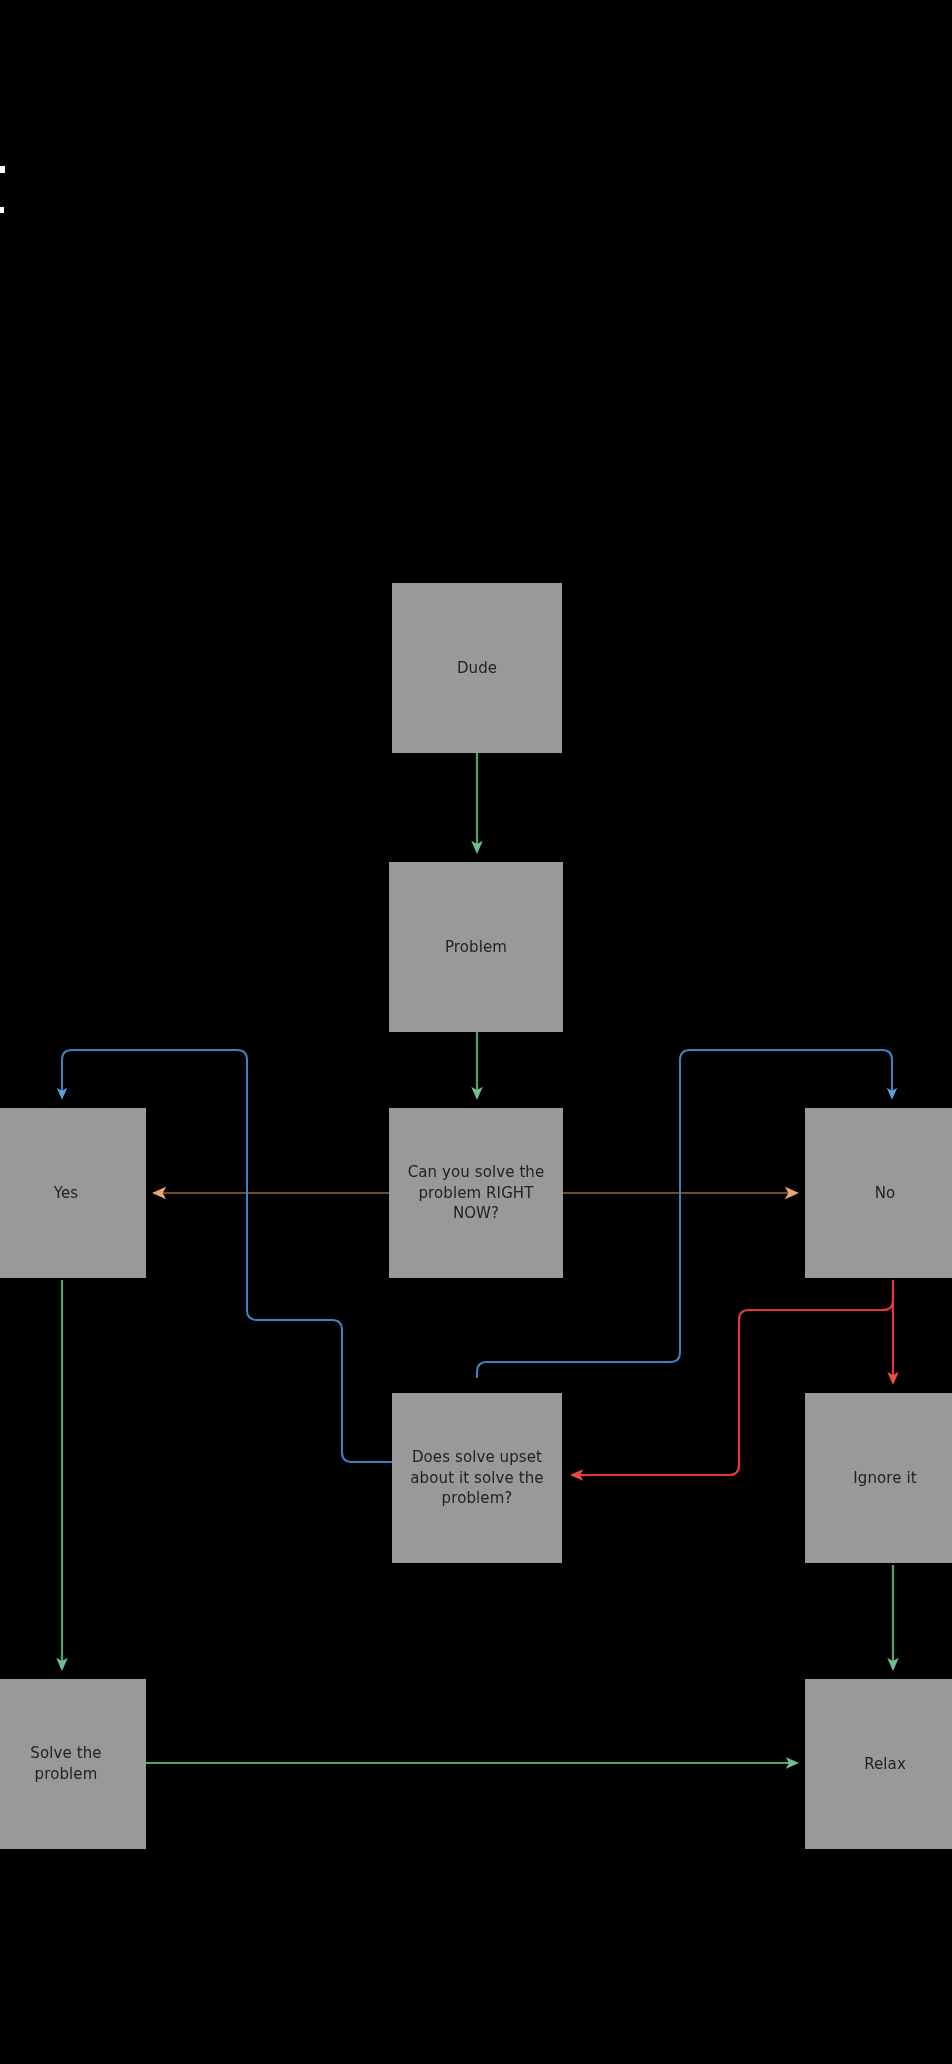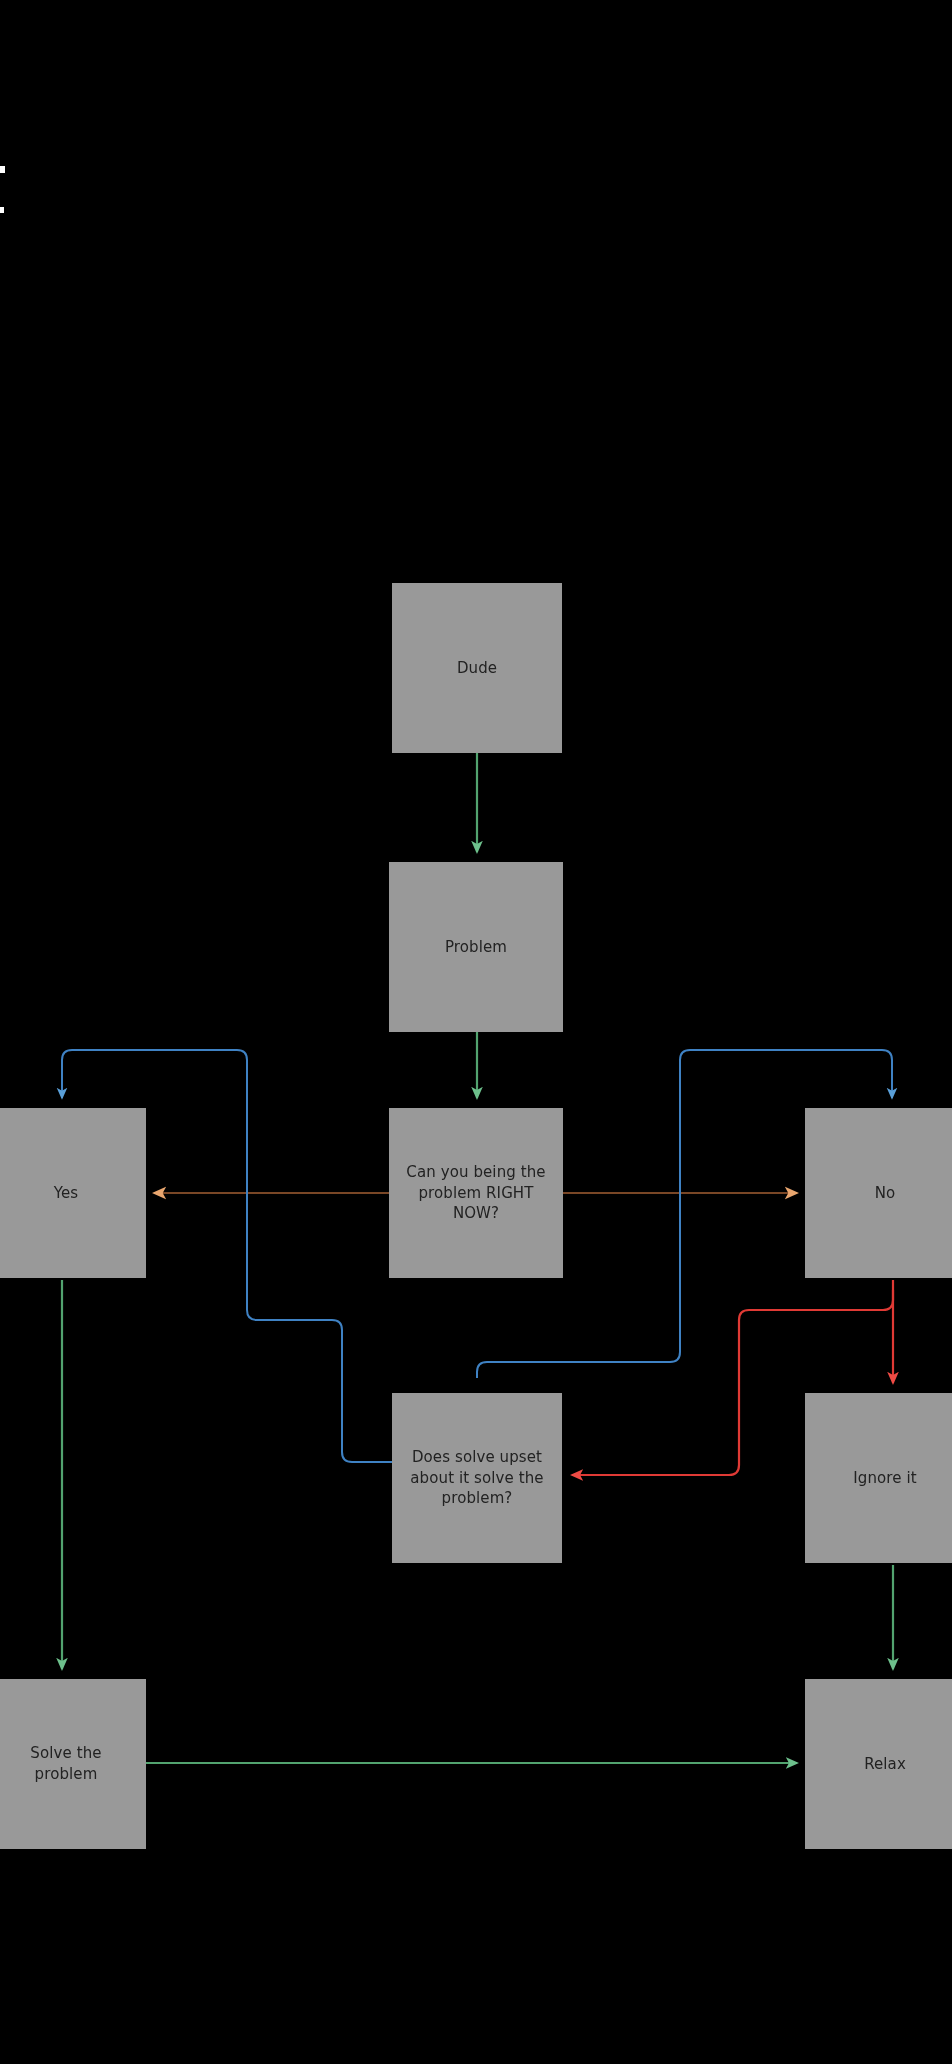--- a/index.html
+++ b/index.html
@@ -130,21 +130,21 @@
 
   <div class="node" style="left:392px; top:583px; width:170px; height:170px;">
     <span class="node-label">Dude</span>
   </div>
 
   <div class="node" style="left:389px; top:862px; width:174px; height:170px;">
     <span class="node-label">Problem</span>
   </div>
 
   <div class="node" style="left:389px; top:1108px; width:174px; height:170px;">
-    <span class="node-label">Can you being the
+    <span class="node-label">Can you solve the
 problem RIGHT NOW?</span>
   </div>
 
   <div class="node" style="left:-40px; top:1108px; width:186px; height:170px;">
     <span class="node-label" style="padding-left:26px;">Yes</span>
   </div>
 
   <div class="node" style="left:805px; top:1108px; width:190px; height:170px;">
     <span class="node-label" style="padding-right:30px;">No</span>
   </div>

